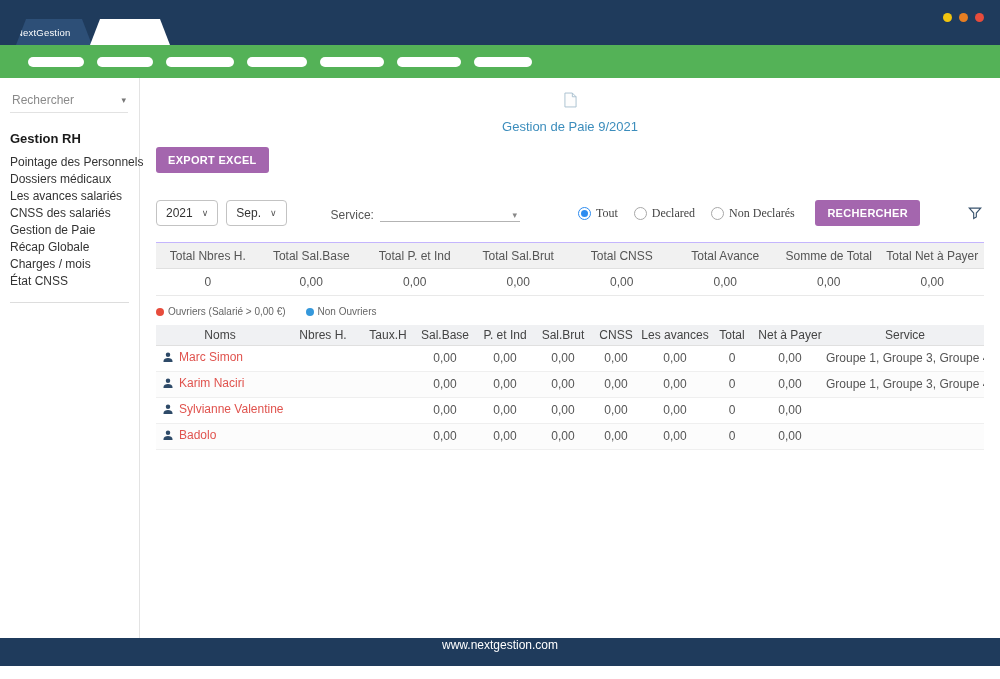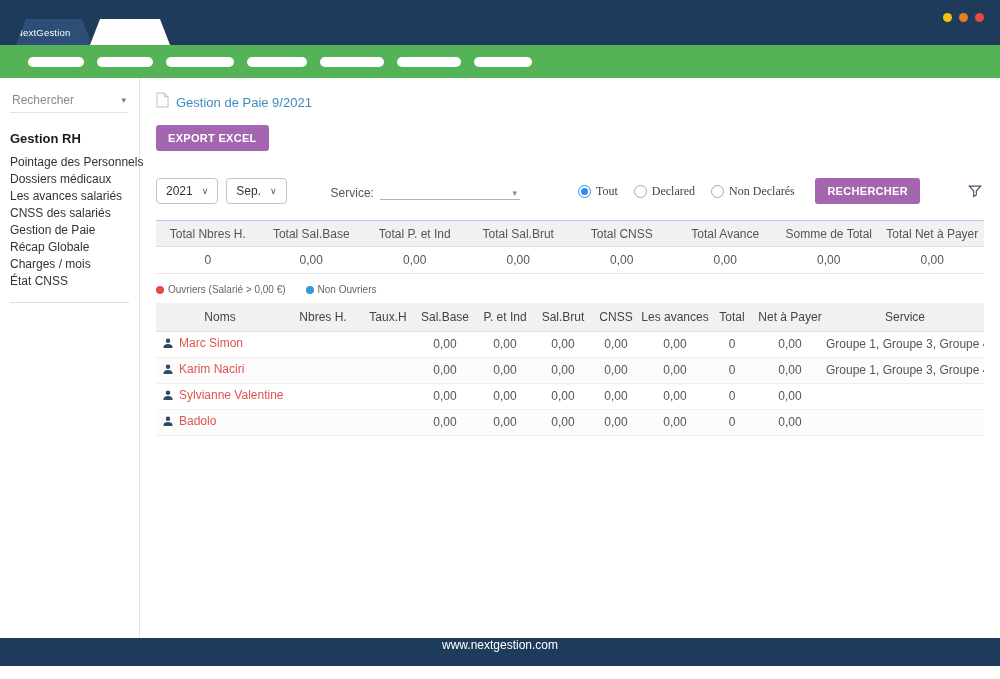--- a/index.html
+++ b/index.html
@@ -29,21 +29,21 @@
   .sidebar { width:140px; flex:none; border-right:1px solid #e3e3e3; padding:12px 10px 0 10px; }
   .search { width:118px; display:flex; justify-content:space-between; align-items:center;
     color:#8a8a8a; font-size:12px; padding:3px 2px 5px 2px; border-bottom:1px solid #e2e2e2;
     margin-bottom:18px; cursor:pointer; }
   .search .chev { font-size:9px; color:#777; }
   .side-title { font-size:13px; font-weight:bold; color:#1a1a1a; margin-bottom:8px; }
   .side-item { font-size:12px; color:#333; line-height:17px; cursor:pointer; white-space:nowrap; }
   .side-divider { border-top:1px solid #ddd; margin-top:12px; }
 
   .main { flex:1; padding:12px 16px 0 16px; }
-  .page-head { display:flex; align-items:center; gap:7px; margin-top:2px; }
+  .page-head { display:flex; align-items:center; gap:7px; margin-top:2px;flex-direction:column; }
   .page-title { color:#3c8dbc; font-size:13px; }
   .btn { border:none; background:#a466ae; color:#fff; font-weight:bold; font-size:11px;
     padding:7px 12px; border-radius:3px; letter-spacing:.3px; cursor:pointer;
     font-family:"Liberation Sans",sans-serif; }
   .export-btn { margin-top:13px; }
 
   .filters { margin-top:27px; display:flex; align-items:center; font-size:12px; color:#444; }
   .box-select { display:inline-flex; align-items:center; gap:9px; border:1px solid #c3c3c3;
     border-radius:4px; padding:5px 9px; color:#333; cursor:pointer; background:#fff; }
   .box-select .chev { font-size:9px; color:#555; }
@@ -68,21 +68,21 @@
     border-bottom:1px solid #e0e0e0; text-align:center; }
   .summary td { height:27px; text-align:center; color:#555; font-size:12px; border-bottom:1px solid #e9e9e9; }
 
   .legend { margin-top:10px; display:flex; gap:20px; font-size:10px; color:#666; }
   .legend-item { display:flex; align-items:center; gap:4px; }
   .dot { width:8px; height:8px; border-radius:50%; display:inline-block; }
   .dot-red { background:#e74c3c; } .dot-blue { background:#3598db; }
 
   
   .grid { margin-top:8px; }
-  .grid th { background:#f0f1f3; font-weight:normal; color:#444; font-size:12px; height:28px;
+  .grid th { background:#f0f1f3; font-weight:normal; color:#444; font-size:12px; height:20px;
     border-bottom:1px solid #e0e0e0; text-align:center; }
   .grid td { height:26px; font-size:12px; color:#555; text-align:center; border-bottom:1px solid #efefef;
     overflow:hidden; white-space:nowrap; }
   .grid tbody tr:nth-child(even) td { background:#fcfcfc; }
   .td-name { text-align:left !important; padding-left:6px; }
   .emp-name { color:#e0534e; cursor:pointer; margin-left:5px; }
   .picon { vertical-align:-2px; }
   .td-service { font-size:11.5px; color:#444; }
 
   

